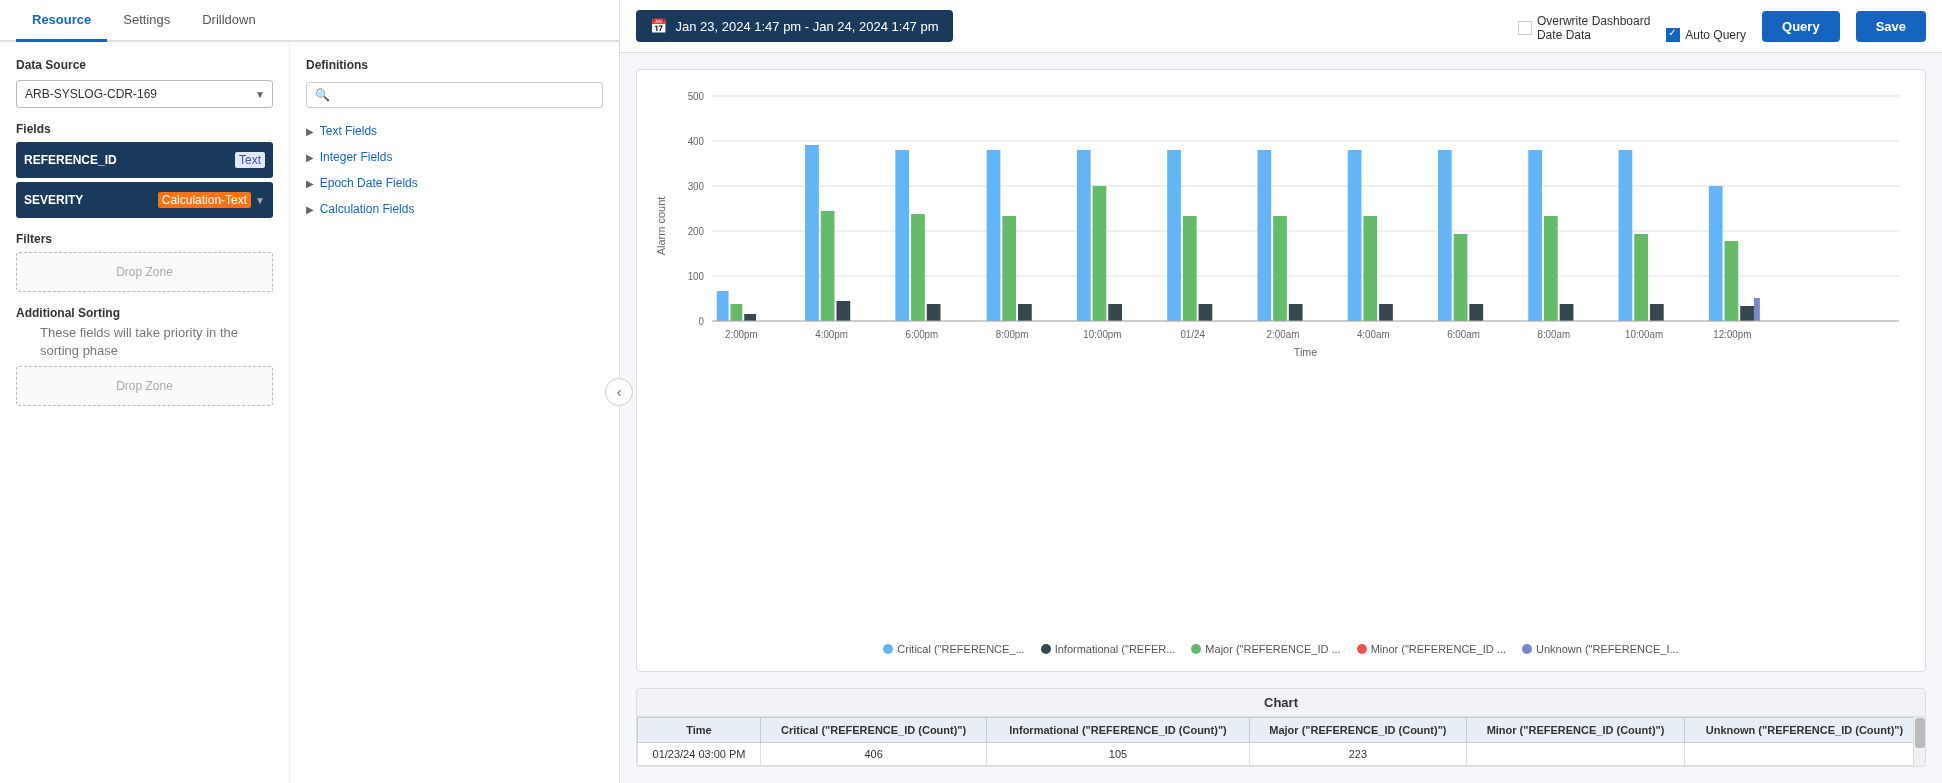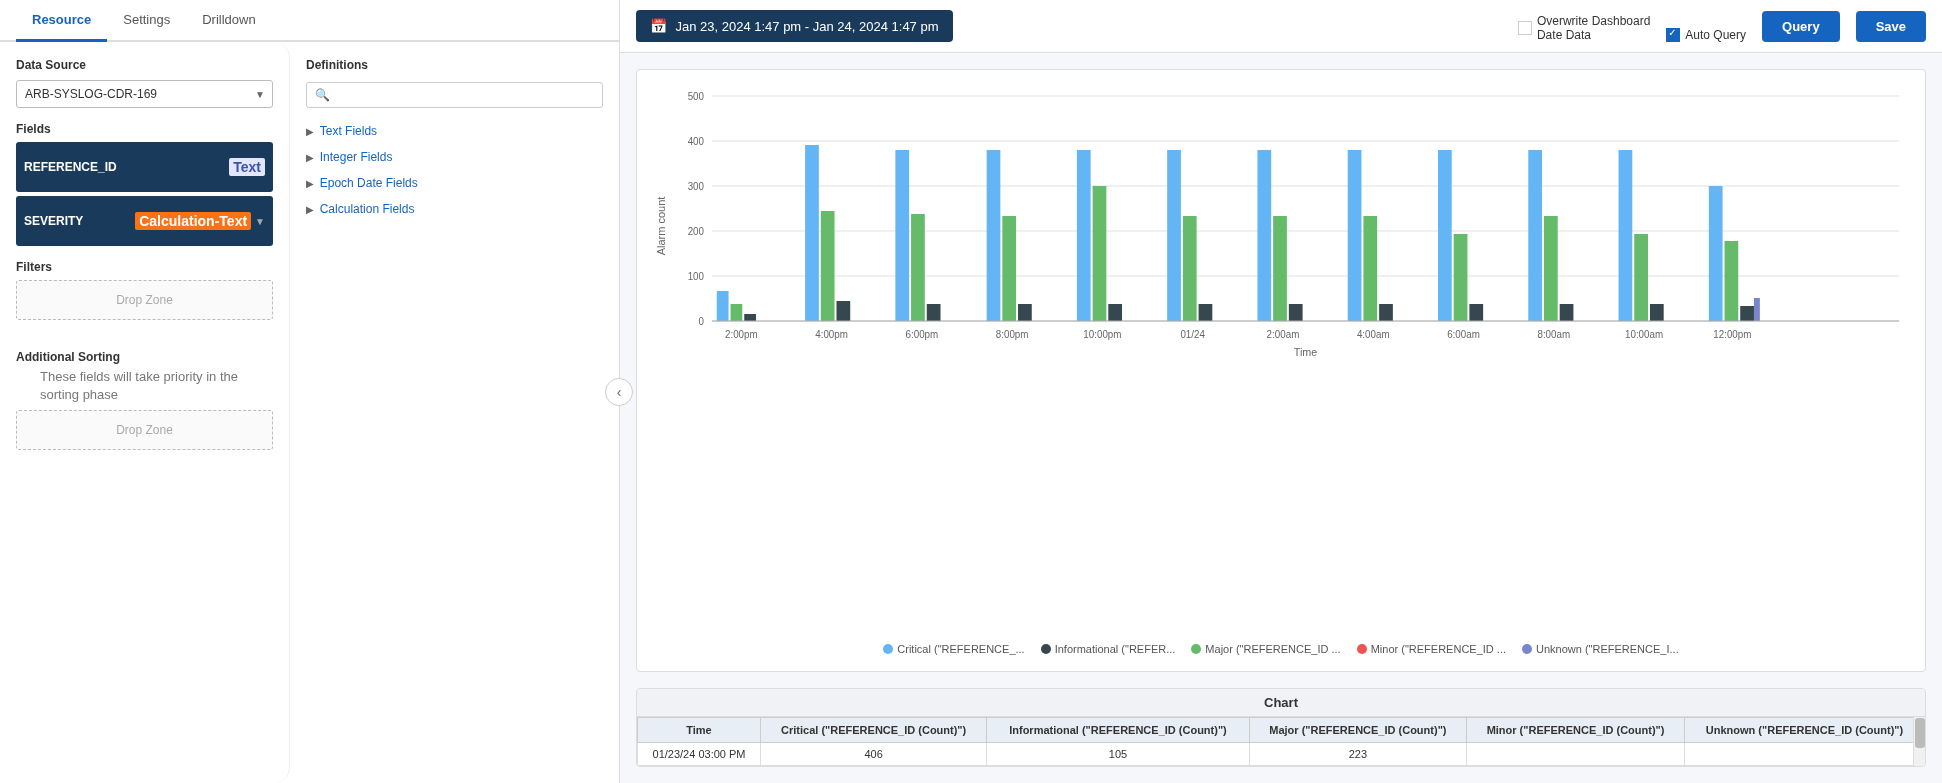--- a/index.html
+++ b/index.html
@@ -10,45 +10,45 @@
     
     .left-panel { width: 620px; min-width: 620px; background: #fff; border-right: 1px solid #ddd; display: flex; flex-direction: column; }
     
     .tabs { display: flex; border-bottom: 2px solid #ddd; padding: 0 16px; background: #fff; }
     .tab { padding: 12px 16px; cursor: pointer; font-size: 13px; color: #555; border-bottom: 3px solid transparent; margin-bottom: -2px; }
     .tab.active { color: #1565c0; border-bottom: 3px solid #1565c0; font-weight: 600; }
     
     .left-content { display: flex; flex: 1; overflow: hidden; }
     
     
-    .config-section { width: 290px; padding: 16px; border-right: 1px solid #eee; overflow-y: auto; border-radius: 16px; }
+    .config-section { width: 290px; padding: 16px; border-right: 1px solid #eee; overflow-y: auto; }
     
     .section-label { font-size: 12px; font-weight: 700; color: #333; margin-bottom: 8px; }
     
     .select-wrapper { position: relative; margin-bottom: 14px; }
     .select-wrapper select { width: 100%; padding: 6px 28px 6px 8px; border: 1px solid #bbb; border-radius: 3px; font-size: 12px; background: #fff; appearance: none; cursor: pointer; color: #333; }
     .select-arrow { position: absolute; right: 8px; top: 50%; transform: translateY(-50%); pointer-events: none; color: #666; font-size: 10px; }
     
     .fields-label { font-size: 12px; font-weight: 700; color: #333; margin-bottom: 6px; }
     
-    .field-chip { display: flex; align-items: center; justify-content: space-between; padding: 16px 8px; border-radius: 3px; margin-bottom: 4px; font-size: 12px; font-weight: 600; cursor: pointer; }
+    .field-chip { display: flex; align-items: center; justify-content: space-between; padding: 10px 8px; border-radius: 3px; margin-bottom: 4px; font-size: 12px; font-weight: 600; cursor: pointer; }
     .field-chip.dark-blue { background: #1a3a5c; color: #fff; }
     .field-chip.navy { background: #1a3a5c; color: #fff; position: relative; }
     
-    .chip-badge { font-size: 14px; padding: 1px 4px; border-radius: 2px; font-weight: 700; }
+    .chip-badge { font-size: 12px; padding: 1px 4px; border-radius: 2px; font-weight: 400; }
     .badge-text { background: #e0e7ff; color: #3b52b0; }
     .badge-calc-text { background: #f97316; color: #fff; }
     
     .chip-right { display: flex; align-items: center; gap: 4px; }
     .chip-arrow { font-size: 10px; color: #aaa; }
     
     .filters-label { font-size: 12px; font-weight: 700; color: #333; margin: 14px 0 6px; }
     .drop-zone { border: 1px dashed #bbb; border-radius: 3px; padding: 10px; text-align: center; color: #aaa; font-size: 12px; min-height: 40px; display: flex; align-items: center; justify-content: center; background: #fafafa; }
     
-    .additional-sorting-label { font-size: 12px; font-weight: 700; color: #333; margin: 30px 0 4px; }
+    .additional-sorting-label { font-size: 12px; font-weight: 700; color: #333; margin: 14px 0 4px; }
     .sort-description { font-size: 13px; color: #777; margin-bottom: 6px; line-height: 1.4; margin-left: 24px; }
     
     
     .definitions-section { flex: 1; padding: 16px; overflow-y: auto; }
     .def-label { font-size: 12px; font-weight: 700; color: #333; margin-bottom: 10px; }
     
     .search-box { width: 100%; padding: 5px 8px; border: 1px solid #ccc; border-radius: 3px; font-size: 12px; margin-bottom: 10px; }
     
     .tree-item { padding: 6px 0; cursor: pointer; display: flex; align-items: center; gap: 6px; font-size: 12px; color: #333; }
     .tree-arrow { font-size: 10px; color: #666; }

